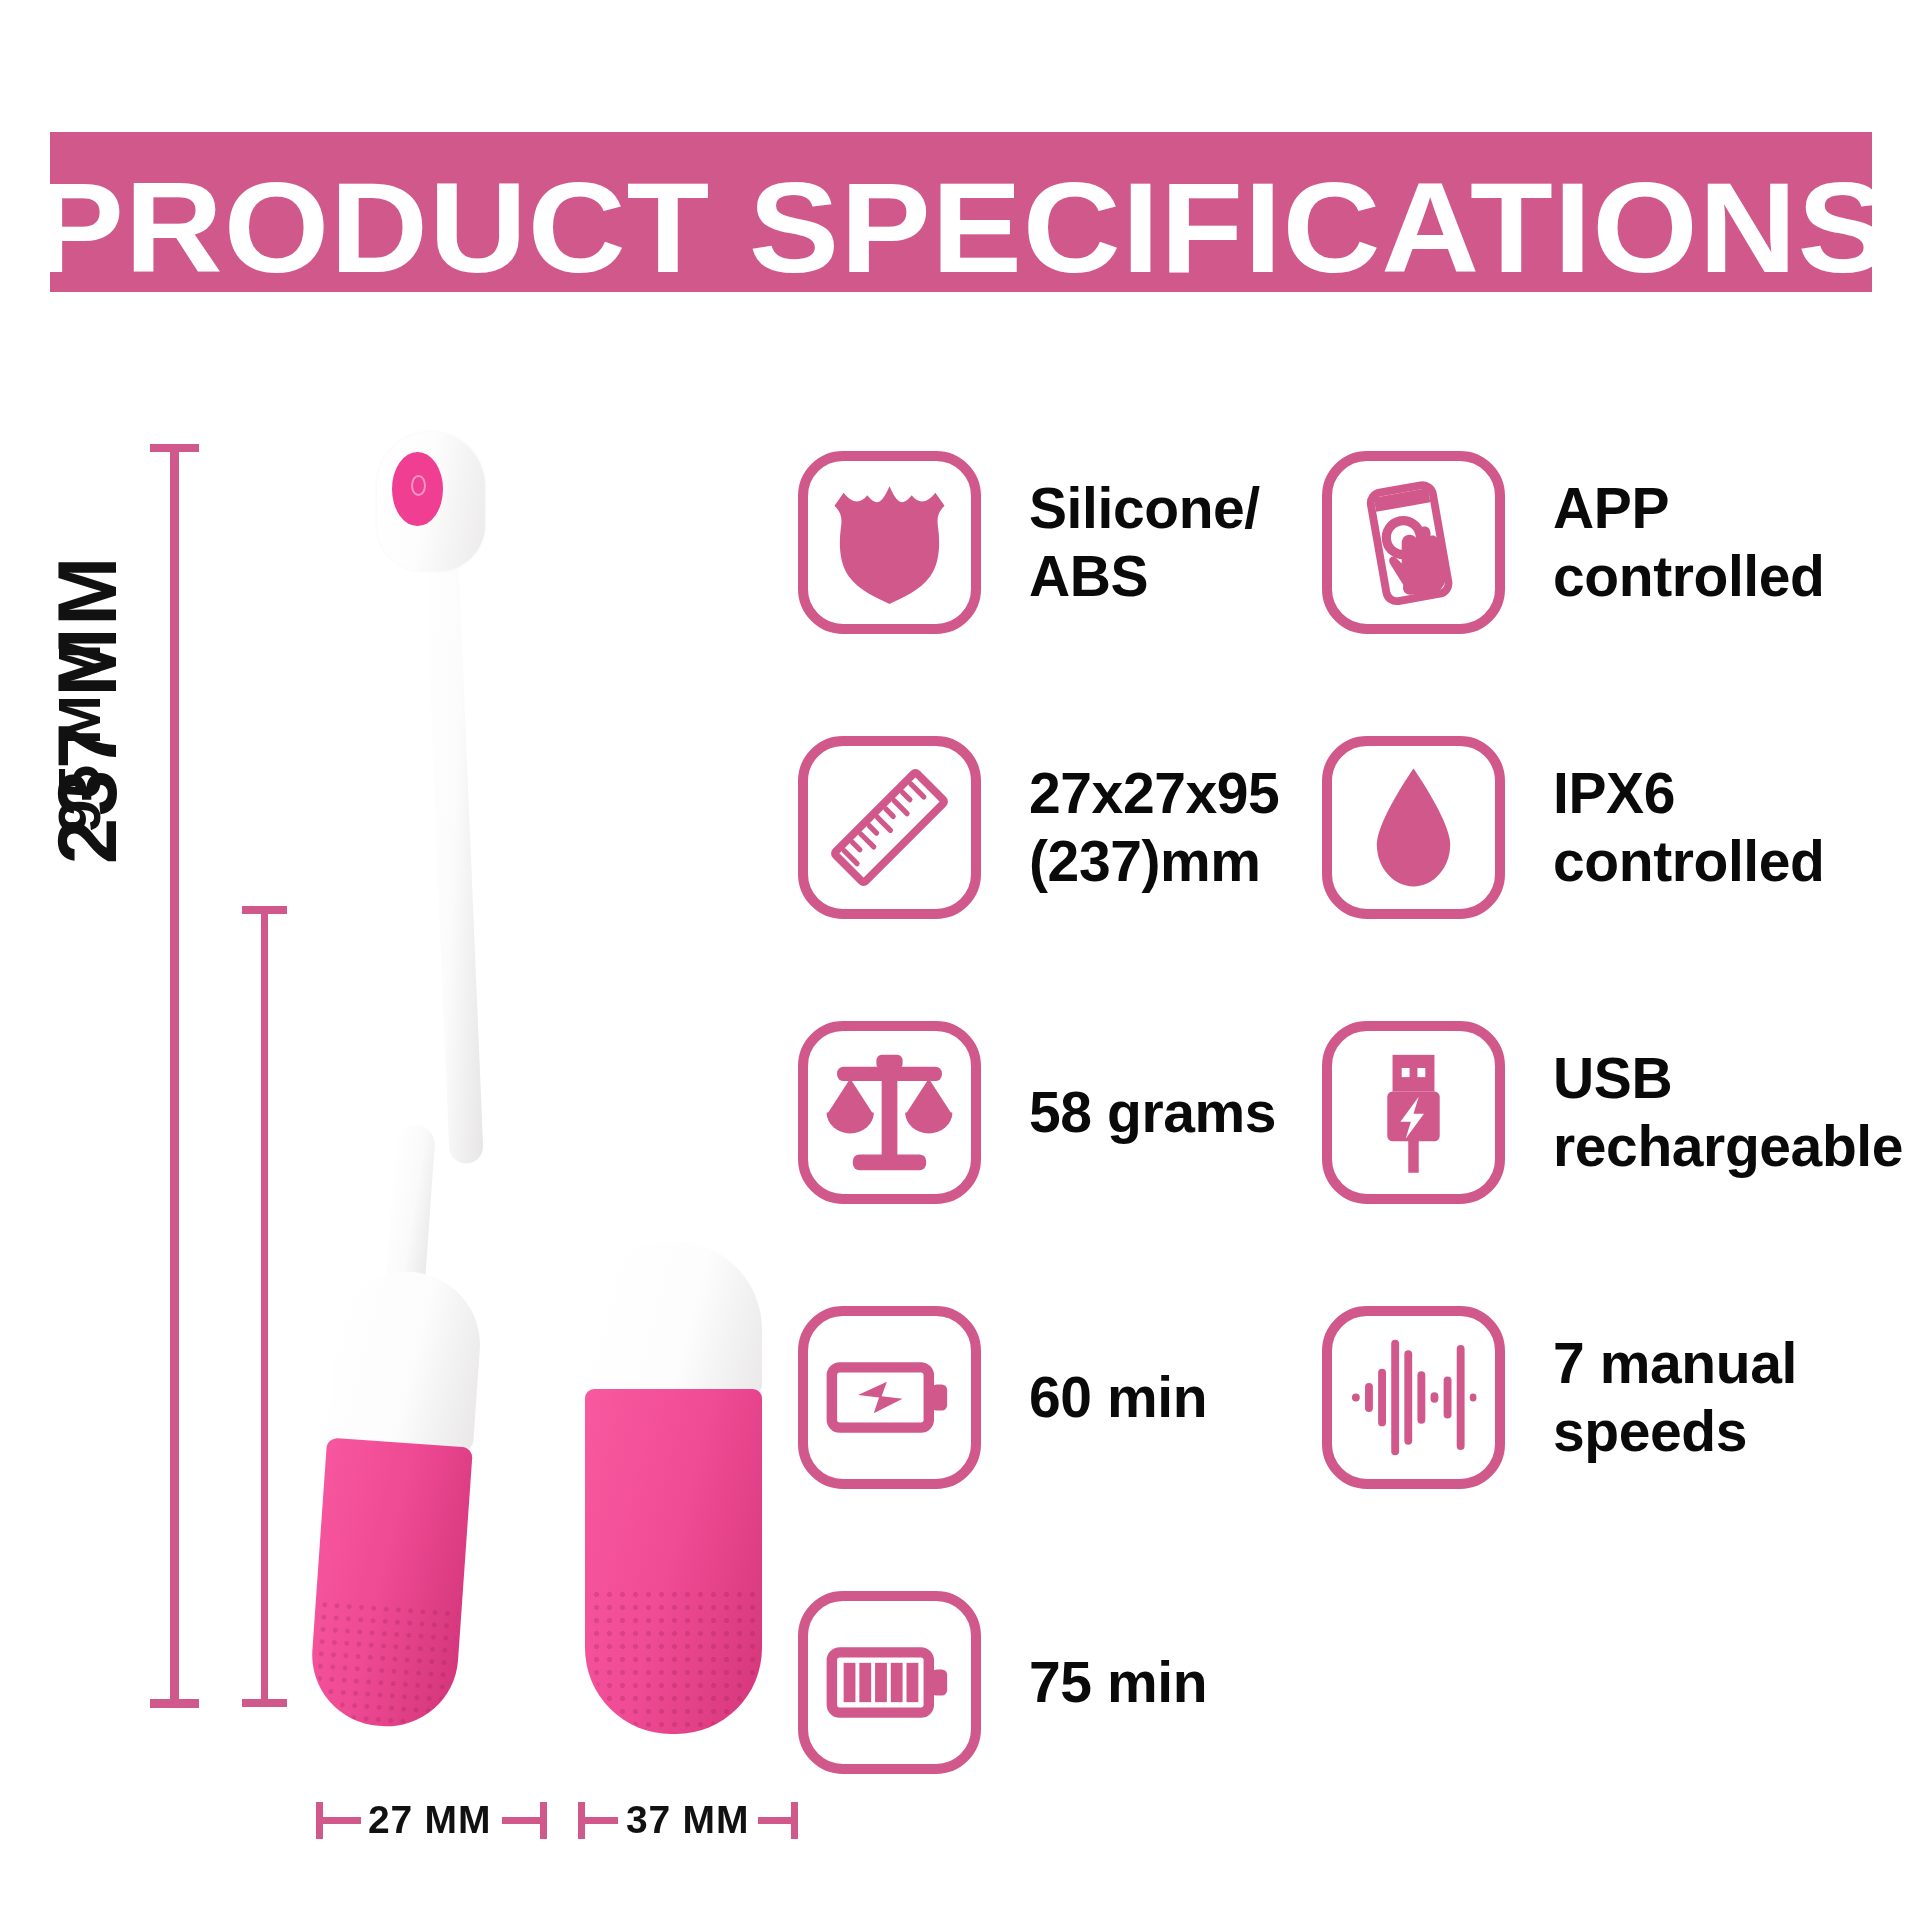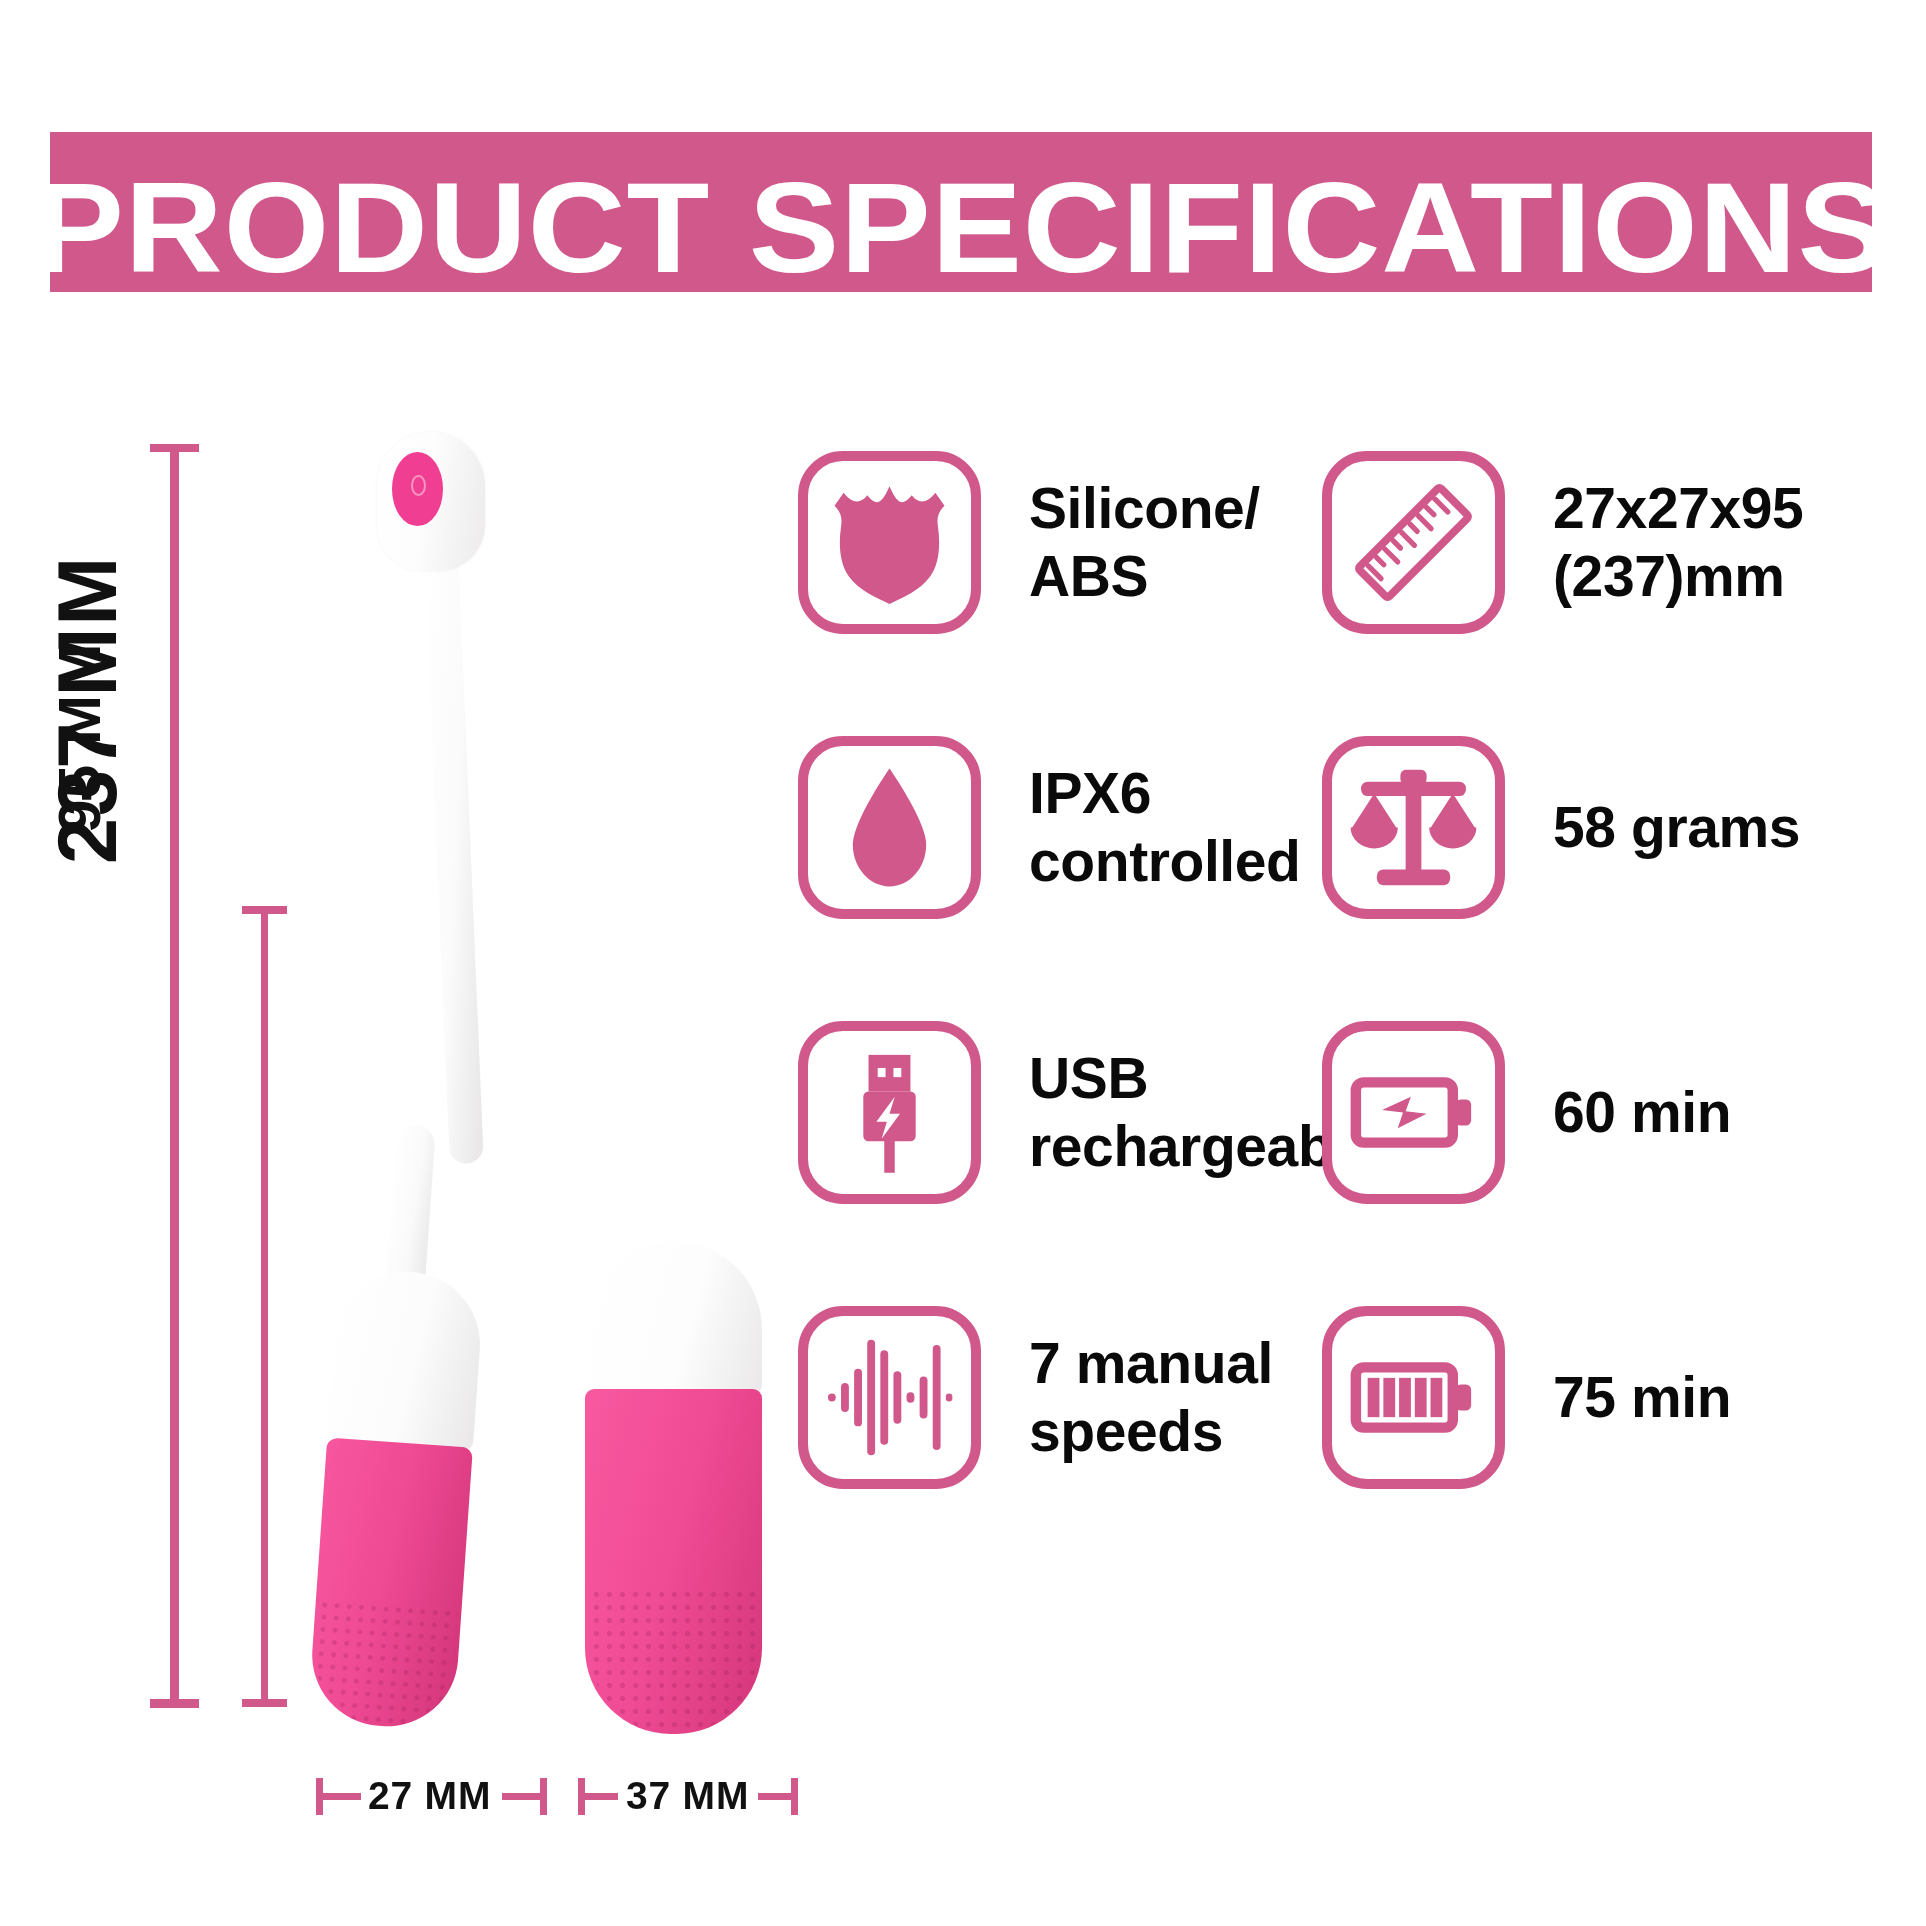--- a/index.html
+++ b/index.html
@@ -114,21 +114,21 @@
     border-radius:9.2px 9.2px 86px 86px;
   }
   #prod-b-tex{
     position:absolute; left:4.6px; bottom:0; width:168px; height:146px;
     border-radius:0 0 83px 83px; opacity:.22;
     background-image:radial-gradient(#8e1c4d 26%, transparent 28%);
     background-size:13px 13px;
   }
 
   
-  .hdim{ position:absolute; height:46px; }
+  .hdim{ position:absolute; height:46px;margin-top:24px; }
   .hdim .bar{ position:absolute; top:20px; height:7px; background:#d1588a; }
   .hdim .tick{ position:absolute; top:4.6px; width:7px; height:37px; background:#d1588a; }
   .hdim .lbl{
     position:absolute; top:0; font-size:39px; font-weight:bold; color:#111;
     letter-spacing:0.8px; white-space:nowrap; line-height:45px;
   }
   #hdim-27{ left:270px; top:1341px; width:231px; }
   #hdim-37{ left:532px; top:1341px; width:220px; }
 
   
@@ -219,20 +219,38 @@
         <path fill="#d1588a" d="M8 22 L15 12 C21 20 28 21 33 14 C39 21 43 23 50 7
           C57 23 61 21 67 14 C72 21 79 20 85 12 L92 22 C87 27 86 31 87 38
           C89 52 88 66 81 76 C73 87 60 92 50 97 C40 92 27 87 19 76
           C12 66 11 52 13 38 C14 31 13 27 8 22 Z"></path>
       </svg>
     </div>
     <div class="spec-label">Silicone/
 ABS</div>
   </div>
 
+  <div class="spec-item">
+    <div class="icon-box">
+      <svg viewBox="0 0 100 100">
+        <g transform="rotate(-10 50 50)">
+          <rect x="23" y="8" width="48" height="84" rx="8" fill="none" stroke="#d1588a" stroke-width="6"></rect>
+          <rect x="26" y="11" width="42" height="11" fill="#d1588a"></rect>
+          <rect x="38" y="80" width="19" height="7" rx="3.5" fill="none" stroke="#d1588a" stroke-width="4"></rect>
+          <circle cx="43" cy="45" r="13" fill="none" stroke="#d1588a" stroke-width="7"></circle>
+        </g>
+        <path fill="#d1588a" d="M47 44 C43 44 41 47 41 51 L41 66 L37 62
+          C34 59 30 62 32 66 L42 82 C45 88 51 91 58 91 C68 91 75 84 75 74
+          L75 58 C75 54 72 52 69 53 L69 50 C69 46 66 44 63 45 L63 43
+          C63 39 60 37 57 38 L53 39 L53 51 C53 47 51 44 47 44 Z"></path>
+      </svg>
+    </div>
+    <div class="spec-label">APP
+controlled</div>
+  </div>
 
   <div class="spec-item">
     <div class="icon-box">
       <svg viewBox="0 0 100 100">
         <g transform="rotate(45 50 50)">
           <rect x="34" y="6" width="32" height="88" rx="2" fill="none" stroke="#d1588a" stroke-width="6"></rect>
           <g stroke="#d1588a" stroke-width="4" stroke-linecap="round">
             <line x1="38" y1="15" x2="52" y2="15"></line>
             <line x1="38" y1="24" x2="46" y2="24"></line>
             <line x1="38" y1="33" x2="52" y2="33"></line>

